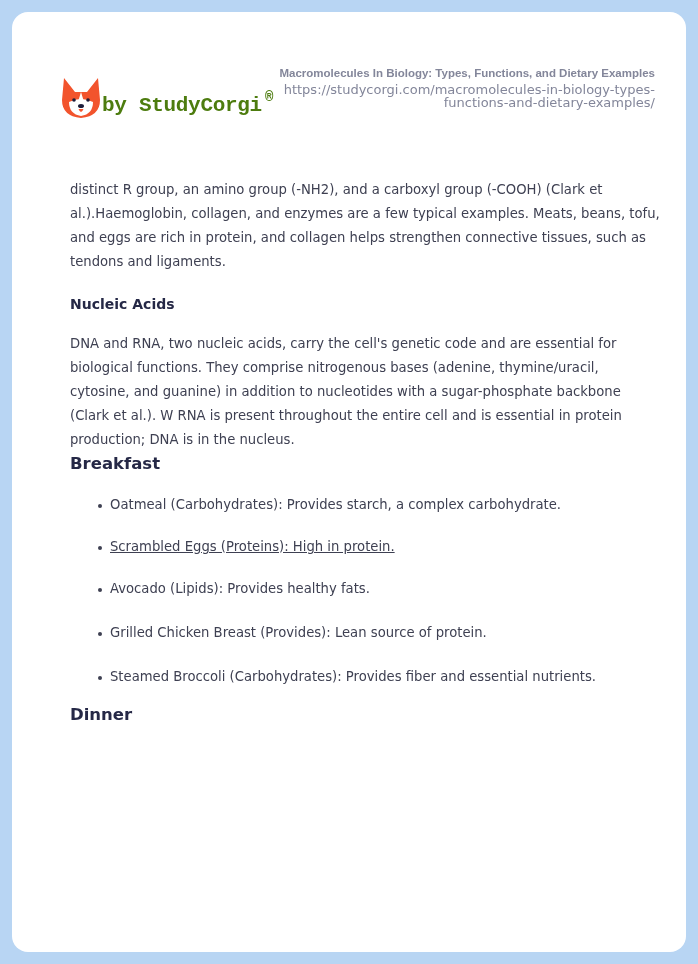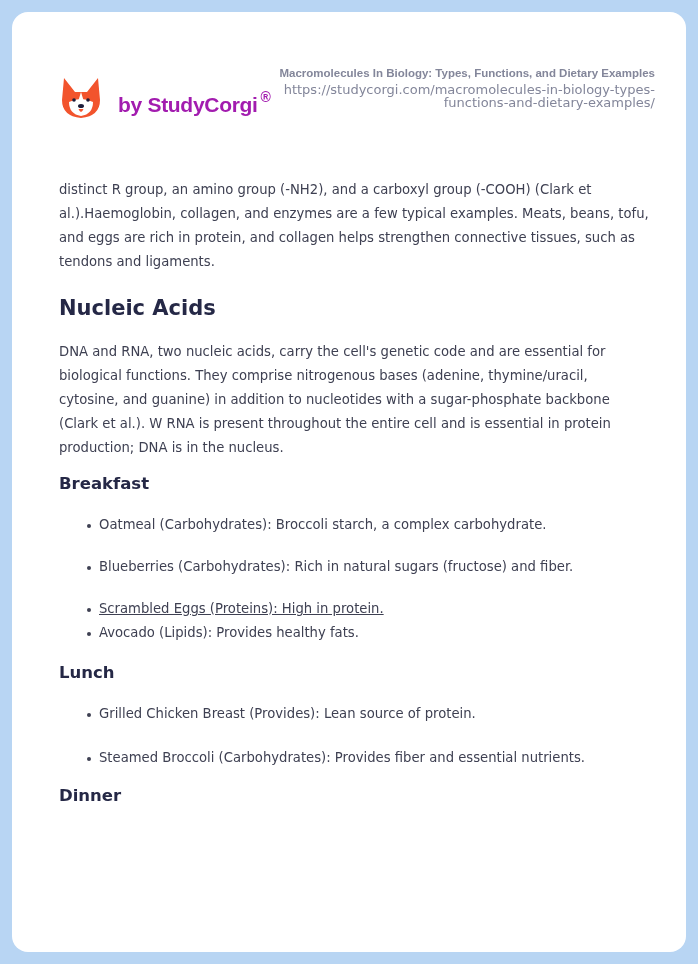--- a/index.html
+++ b/index.html
@@ -16,50 +16,50 @@
     background: #ffffff;
     border-radius: 16px;
     overflow: hidden;
   }
   .logo {
     position: absolute; left: 48px; top: 64px;
     display: flex; align-items: center;
   }
   .logo svg { width: 42px; height: 46px; }
   .logo-text {
-    margin-left: 16px; margin-top: 10px;
-    font-family: Liberation Sans, sans-serif;
-    font-weight: bold; font-size: 21px; color: #a21caf;
+    margin-left: 0; margin-top: 10px;
+    font-family: Liberation Mono, monospace;
+    font-weight: bold; font-size: 21px; color: #4d7c0f;
     letter-spacing: -0.3px;
   }
   .logo-reg {
     font-size: 14px; vertical-align: super; margin-left: 3px; font-weight: bold;
     position: relative; top: -2px;
   }
   .meta {
     position: absolute; right: 31px; top: 54px;
     width: 380px; text-align: right;
   }
   .meta-title {
     font-family: "Liberation Sans", sans-serif;
     font-weight: bold; font-size: 11.5px; color: #83869a; line-height: 14px;
   }
   .meta-url {
     font-family: "DejaVu Sans", sans-serif;
     font-size: 13px; color: #83869a; line-height: 13px; margin-top: 3px;
   }
   .content {
-    position: absolute; left: 47px; top: 166px; width: 590px;
+    position: absolute; left: 58px; top: 166px; width: 590px;
     color: #3e4052;
   }
   p {
     margin: 0; font-size: 13.2px; line-height: 24px; color: #3e4052;
   }
   h2 {
-    margin: 0; font-size: 21px; font-weight: bold; color: #252846;
+    margin: 0; font-size: 14px; font-weight: bold; color: #252846;
   }
   h3 {
     margin: 0; font-size: 16.5px; font-weight: bold; color: #252846;
   }
   ul { margin: 0; padding: 0 0 0 40px; }
   li {
     font-size: 13.2px; line-height: 24px; color: #3e4052;
     list-style: none; position: relative;
   }
   li::before {
@@ -91,30 +91,28 @@
   </div>
 
   <div class="content">
     <p>distinct R group, an amino group (-NH2), and a carboxyl group (-COOH) (Clark et al.).Haemoglobin, collagen, and enzymes are a few typical examples. Meats, beans, tofu, and eggs are rich in protein, and collagen helps strengthen connective tissues, such as tendons and ligaments.</p>
 
     <h2 style="margin-top:22px;">Nucleic Acids</h2>
 
     <p style="margin-top:20px;">DNA and RNA, two nucleic acids, carry the cell's genetic code and are essential for biological functions. They comprise nitrogenous bases (adenine, thymine/uracil, cytosine, and guanine) in addition to nucleotides with a sugar-phosphate backbone (Clark et al.). W RNA is present throughout the entire cell and is essential in protein production; DNA is in the nucleus.</p>
 
 
-    <h3 style="margin-top:14px;">Breakfast</h3>
+    <h3 style="margin-top:2px;">Breakfast</h3>
 
     <ul style="margin-top:20px;">
-      <li>Oatmeal (Carbohydrates): Broccoli starch, a complex carbohydrate.</li>
-      <li style="margin-top:18px;">Blueberries (Carbohydrates): Rich in natural sugars (fructose) and fiber.</li>
+      <li>Oatmeal (Carbohydrates): Provides starch, a complex carbohydrate.</li>
       <li style="margin-top:18px;text-decoration:underline;">Scrambled Eggs (Proteins): High in protein.</li>
-      <li style="">Avocado (Lipids): Provides healthy fats.</li>
+      <li style="margin-top:18px;">Avocado (Lipids): Provides healthy fats.</li>
     </ul>
 
-    <h3 style="margin-top:18px;">Lunch</h3>
 
     <ul style="margin-top:20px;">
       <li>Grilled Chicken Breast (Provides): Lean source of protein.</li>
       <li style="margin-top:20px;">Steamed Broccoli (Carbohydrates): Provides fiber and essential nutrients.</li>
     </ul>
 
     <h3 style="margin-top:16px;">Dinner</h3>
   </div>
 </div>
 

